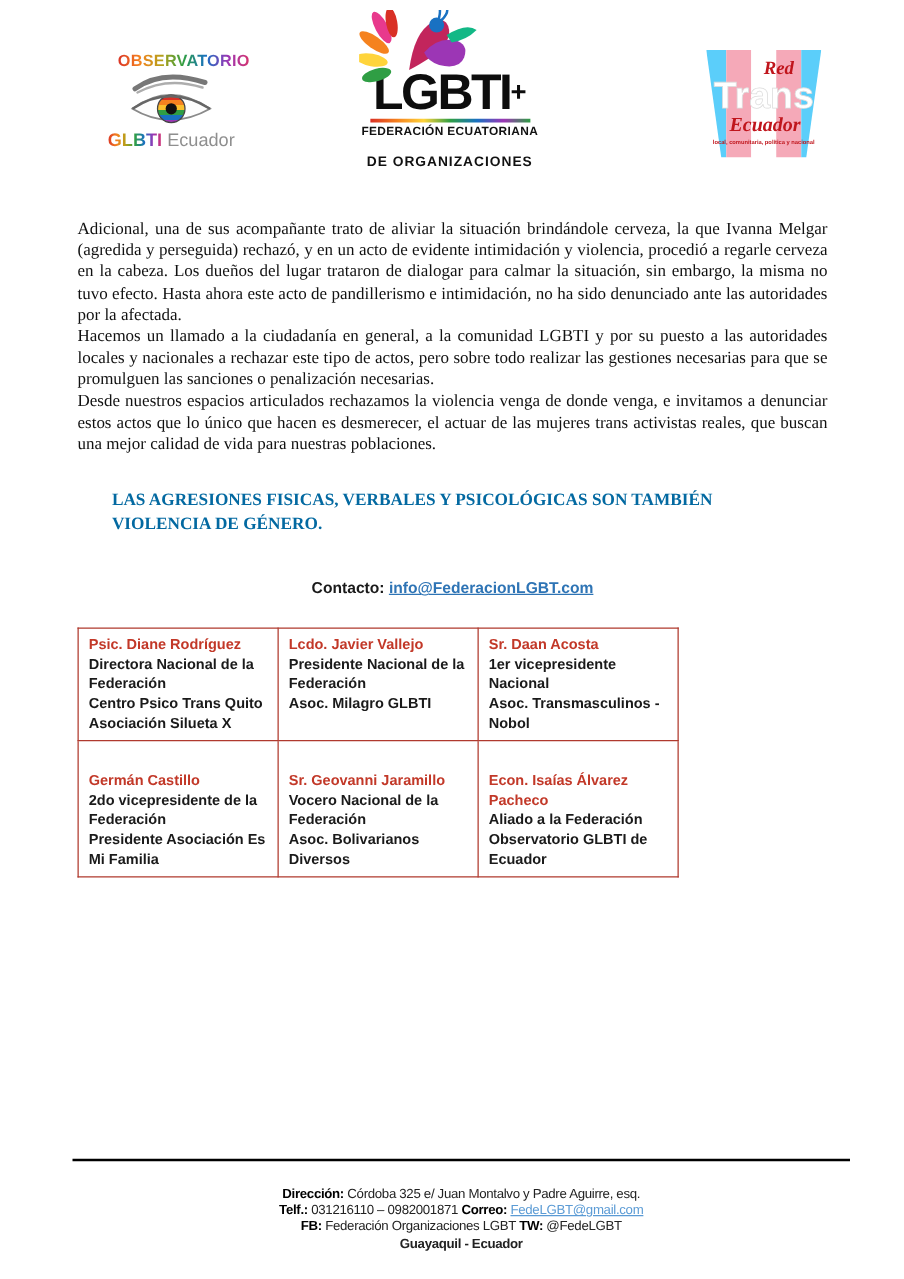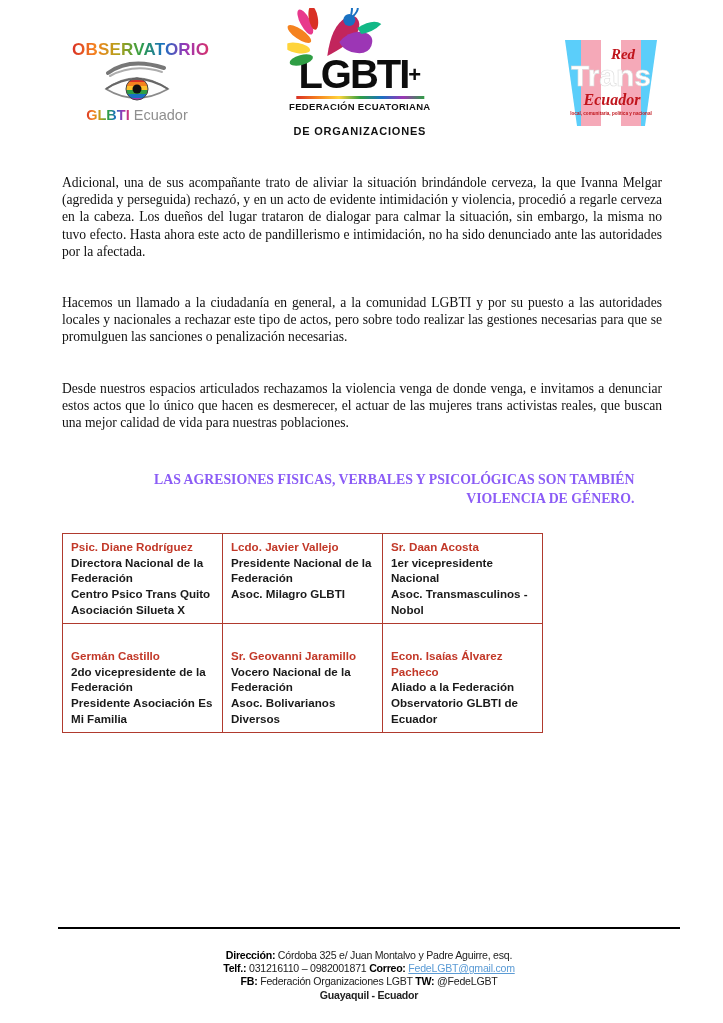--- a/index.html
+++ b/index.html
@@ -21,21 +21,21 @@
   .logo-left {
     position: absolute; left: 72px; top: 40px; width: 130px;
     text-align: center; font-family: "Liberation Sans", sans-serif;
   }
   .rainbow-text {
     font-weight: bold;
     background: linear-gradient(90deg,#d93025,#f5821f,#b5a01a,#2f9e44,#1971c2,#9c36b5,#d6336c);
     -webkit-background-clip: text; background-clip: text; color: transparent;
     display: inline-block;
   }
-  .obs-title { font-size: 17px; letter-spacing: 0.2px; }
+  .obs-title { font-size: 13px; letter-spacing: 0.2px; margin-left: 20px; }
   .obs-eye { display: block; margin: 1px auto 0; }
   .obs-sub { font-size: 14.5px; margin-top: 0px; }
   .obs-sub .ecuador { color: #8f8f8f; font-weight: normal; font-size: 14.5px; }
 
   .logo-center {
     position: absolute; left: 50%; top: 8px; transform: translateX(-51%);
     width: 170px; text-align: center; font-family: "Liberation Sans", sans-serif;
   }
   .bird-wrap { position: relative; height: 48px; }
   .bird-svg { position: absolute; left: 12px; top: 0; }
@@ -51,28 +51,28 @@
   .fed-line1 { font-size: 9.5px; font-weight: bold; letter-spacing: 0.3px; color: #111; }
   .fed-line2 { font-size: 11px; font-weight: bold; letter-spacing: 0.8px; color: #111; margin-top: 13px; }
 
   .logo-right { position: absolute; right: 58px; top: 26px; width: 108px; height: 108px; }
   .trans-svg { width: 108px; height: 108px; }
 
   
   .content { padding: 0 61px 12px 62px; }
   .para {
     font-size: 13.6px; line-height: 17.2px; text-align: justify; color: #111;
-    margin-top: 34px;
+    margin-top: 0;
   }
   .para:first-child { margin-top: 12px; }
 
   .highlight {
-    margin: 39px auto 0; max-width: 545px; text-align: right;
+    margin: 27px auto 0; max-width: 545px; text-align: left;
     font-weight: bold; font-size: 13.8px; line-height: 19px;
-    color: #8b5cf6;
+    color: #0369a1;
   }
 
   .date-line { margin-top: 31px; font-weight: bold; font-size: 14px; color: #111; }
 
   .contact-line {
     margin-top: 35px; text-align: center;
     font-family: "Liberation Sans", sans-serif; font-size: 12.5px; font-weight: bold;
   }
   .contact-line a { color: #2e74b5; text-decoration: underline; }
 
@@ -194,20 +194,24 @@
 
   <div class="content">
 
     <p class="para">Adicional, una de sus acompañante trato de aliviar la situación brindándole cerveza, la que Ivanna Melgar (agredida y perseguida) rechazó, y en un acto de evidente intimidación y violencia, procedió a regarle cerveza en la cabeza. Los dueños del lugar trataron de dialogar para calmar la situación, sin embargo, la misma no tuvo efecto. Hasta ahora este acto de pandillerismo e intimidación, no ha sido denunciado ante las autoridades por la afectada.</p>
     <p class="para">Hacemos un llamado a la ciudadanía en general, a la comunidad LGBTI y por su puesto a las autoridades locales y nacionales a rechazar este tipo de actos, pero sobre todo realizar las gestiones necesarias para que se promulguen las sanciones o penalización necesarias.</p>
     <p class="para">Desde nuestros espacios articulados rechazamos la violencia venga de donde venga, e invitamos a denunciar estos actos que lo único que hacen es desmerecer, el actuar de las mujeres trans activistas reales, que buscan una mejor calidad de vida para nuestras poblaciones.</p>
 
     <div class="highlight">LAS AGRESIONES FISICAS, VERBALES Y PSICOLÓGICAS SON TAMBIÉN VIOLENCIA DE GÉNERO.</div>
 
 
+    <div class="contact-line">
+      <span>Contacto:</span>
+      <a href="#">info@FederacionLGBT.com</a>
+    </div>
 
     <table class="dir-table">
       <tbody>
         <tr class="row1">
           <td>
             <div class="cell-name">Psic. Diane Rodríguez</div>
             <div>Directora Nacional de la Federación</div>
             <div>Centro Psico Trans Quito</div>
             <div>Asociación Silueta X</div>
           </td>

